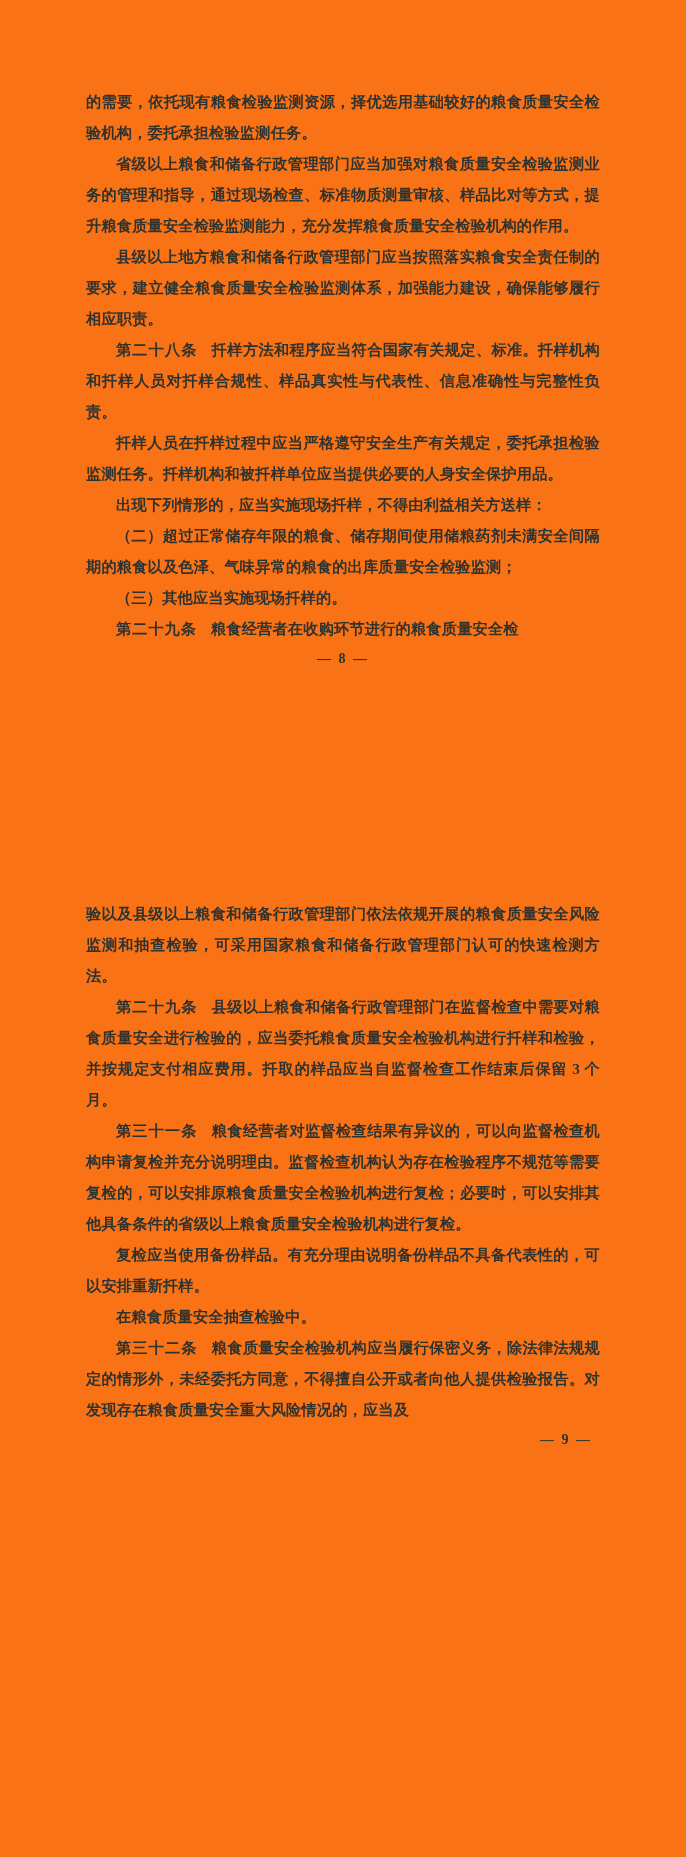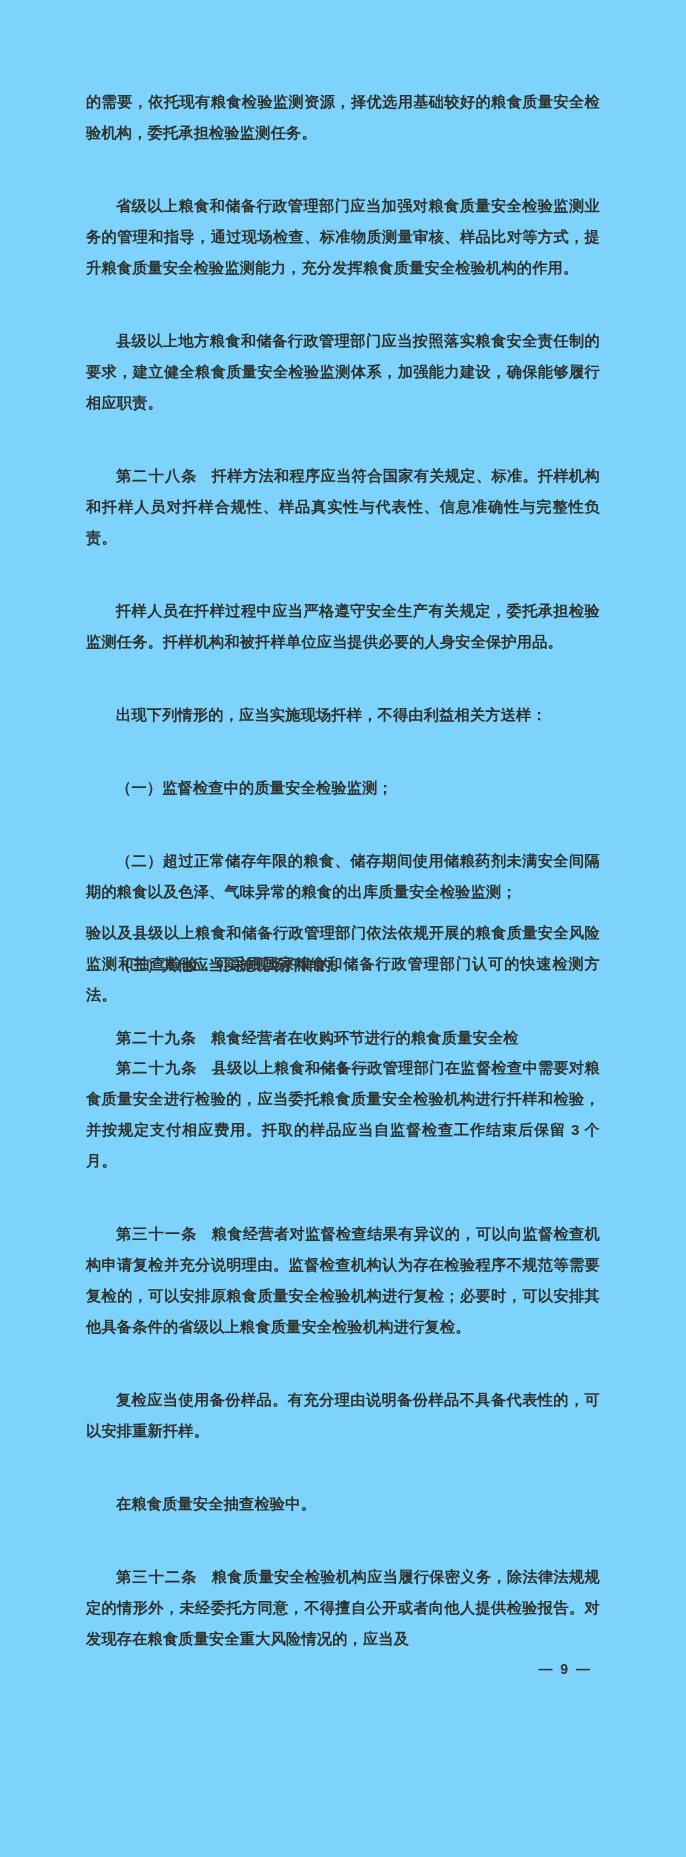--- a/index.html
+++ b/index.html
@@ -4,47 +4,46 @@
 <style>
   html, body {
     margin: 0;
     padding: 0;
     background: #ffffff;
   }
   .page {
     width: 686px;
     height: 1857px;
     position: relative;
-    background: #7dd3fc;
-    font-family: Liberation Sans, sans-serif;
+    background: #f97316;
+    font-family: Liberation Serif, serif;
     color: #2b2f2c;
     overflow: hidden;
     box-sizing: border-box;
   }
   .sheet {
     position: absolute;
     left: 86px;
     width: 514px;
   }
   .sheet-top { top: 86px; }
-  .sheet-bottom { top: 917px; }
+  .sheet-bottom { top: 898px; }
 
   p.para {
     margin: 0 0 0 0;
     font-size: 15.2px;
     line-height: 31px;
     text-align: justify;
     text-justify: inter-ideograph;
     letter-spacing: 0.2px;
     color: #2f3330;
     font-weight: 600;
   }
   p.indent {
     text-indent: 30px;
-    margin-top: 42px;
   }
   .artnum {
     font-weight: 700;
     letter-spacing: 1px;
   }
   .gap-sm { display: inline-block; width: 14px; }
 
   .pagenum {
     text-align: center;
     font-size: 14px;
@@ -69,21 +68,20 @@
 <div class="page">
 
   <div class="sheet sheet-top">
     <div id="p8">
         <p class="para"><span>的需要，依托现有粮食检验监测资源，择优选用基础较好的粮食质量安全检验机构，委托承担检验监测任务。</span></p>
         <p class="para indent"><span>省级以上粮食和储备行政管理部门应当加强对粮食质量安全检验监测业务的管理和指导，通过现场检查、标准物质测量审核、样品比对等方式，提升粮食质量安全检验监测能力，充分发挥粮食质量安全检验机构的作用。</span></p>
         <p class="para indent"><span>县级以上地方粮食和储备行政管理部门应当按照落实粮食安全责任制的要求，建立健全粮食质量安全检验监测体系，加强能力建设，确保能够履行相应职责。</span></p>
         <p class="para indent"><span class="artnum">第二十八条</span><span class="gap-sm"></span><span>扦样方法和程序应当符合国家有关规定、标准。扦样机构和扦样人员对扦样合规性、样品真实性与代表性、信息准确性与完整性负责。</span></p>
         <p class="para indent"><span>扦样人员在扦样过程中应当严格遵守安全生产有关规定，委托承担检验监测任务。扦样机构和被扦样单位应当提供必要的人身安全保护用品。</span></p>
         <p class="para indent"><span>出现下列情形的，应当实施现场扦样，不得由利益相关方送样：</span></p>
-        <p class="para indent"><span>（一）监督检查中的质量安全检验监测；</span></p>
         <p class="para indent"><span>（二）超过正常储存年限的粮食、储存期间使用储粮药剂未满安全间隔期的粮食以及色泽、气味异常的粮食的出库质量安全检验监测；</span></p>
         <p class="para indent"><span>（三）其他应当实施现场扦样的。</span></p>
         <p class="para indent"><span class="artnum">第二十九条</span><span class="gap-sm"></span><span>粮食经营者在收购环节进行的粮食质量安全检</span></p>
       </div>
     <div class="pagenum">— 8 —</div>
   </div>
 
   <div class="sheet sheet-bottom">
     <div id="p9">
         <p class="para"><span>验以及县级以上粮食和储备行政管理部门依法依规开展的粮食质量安全风险监测和抽查检验，可采用国家粮食和储备行政管理部门认可的快速检测方法。</span></p>

